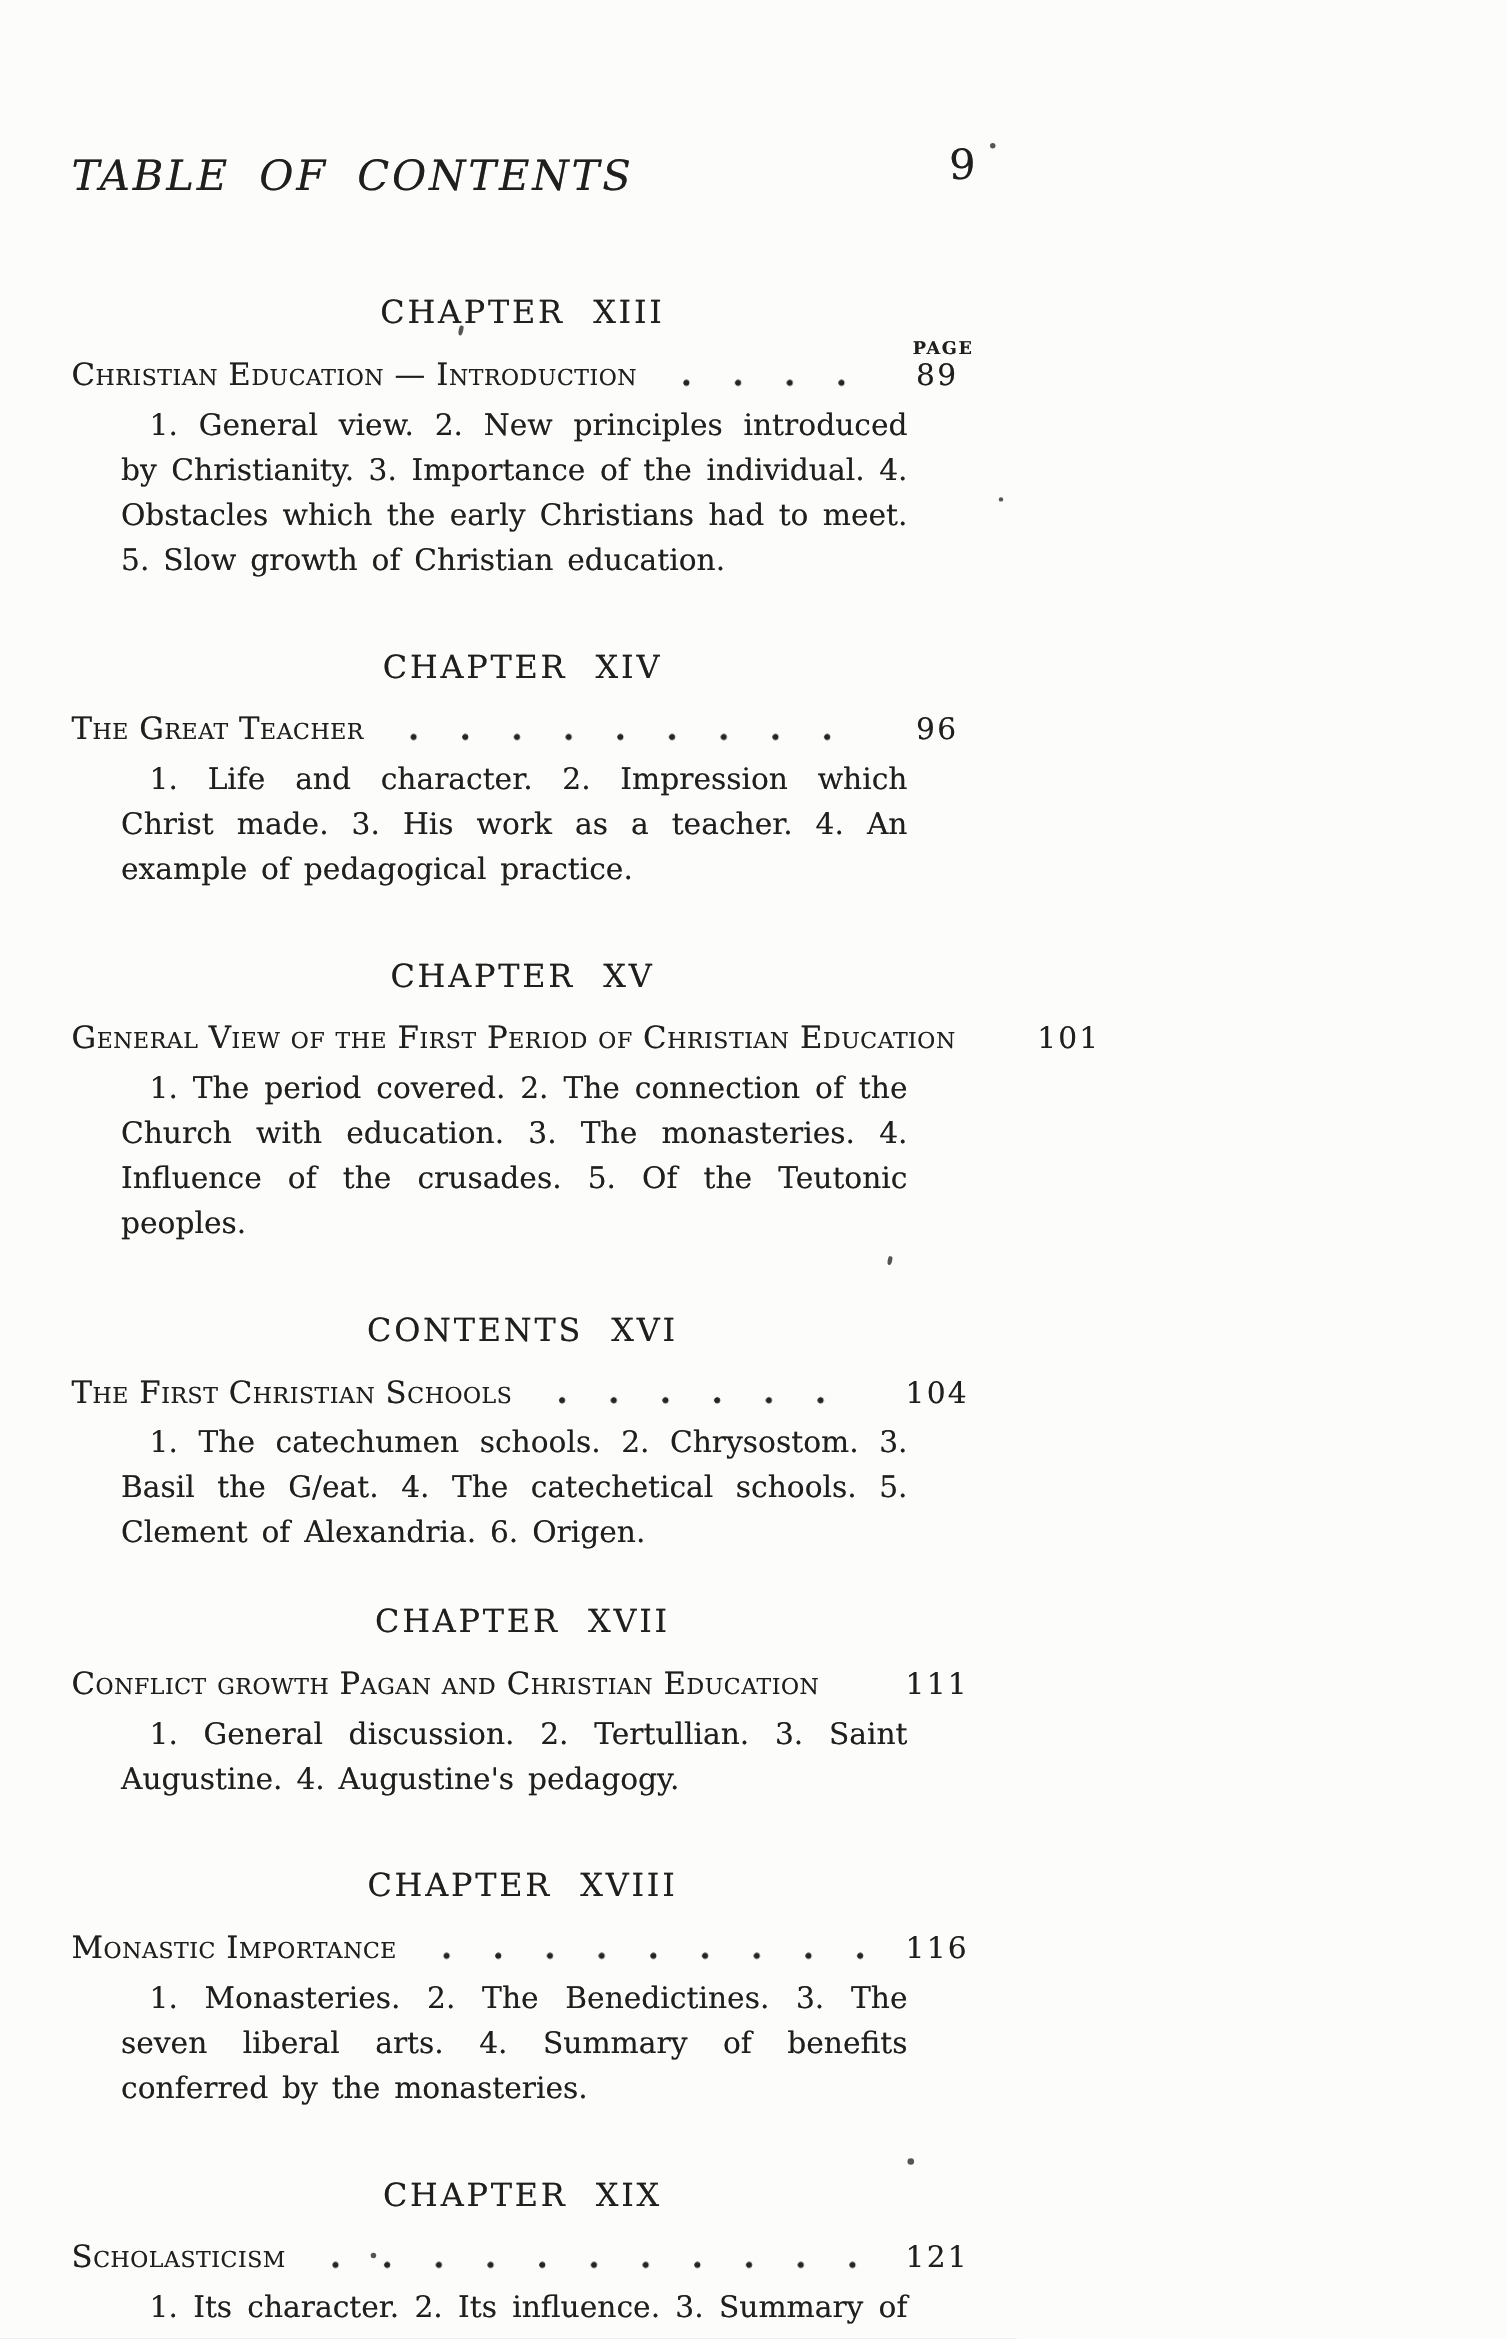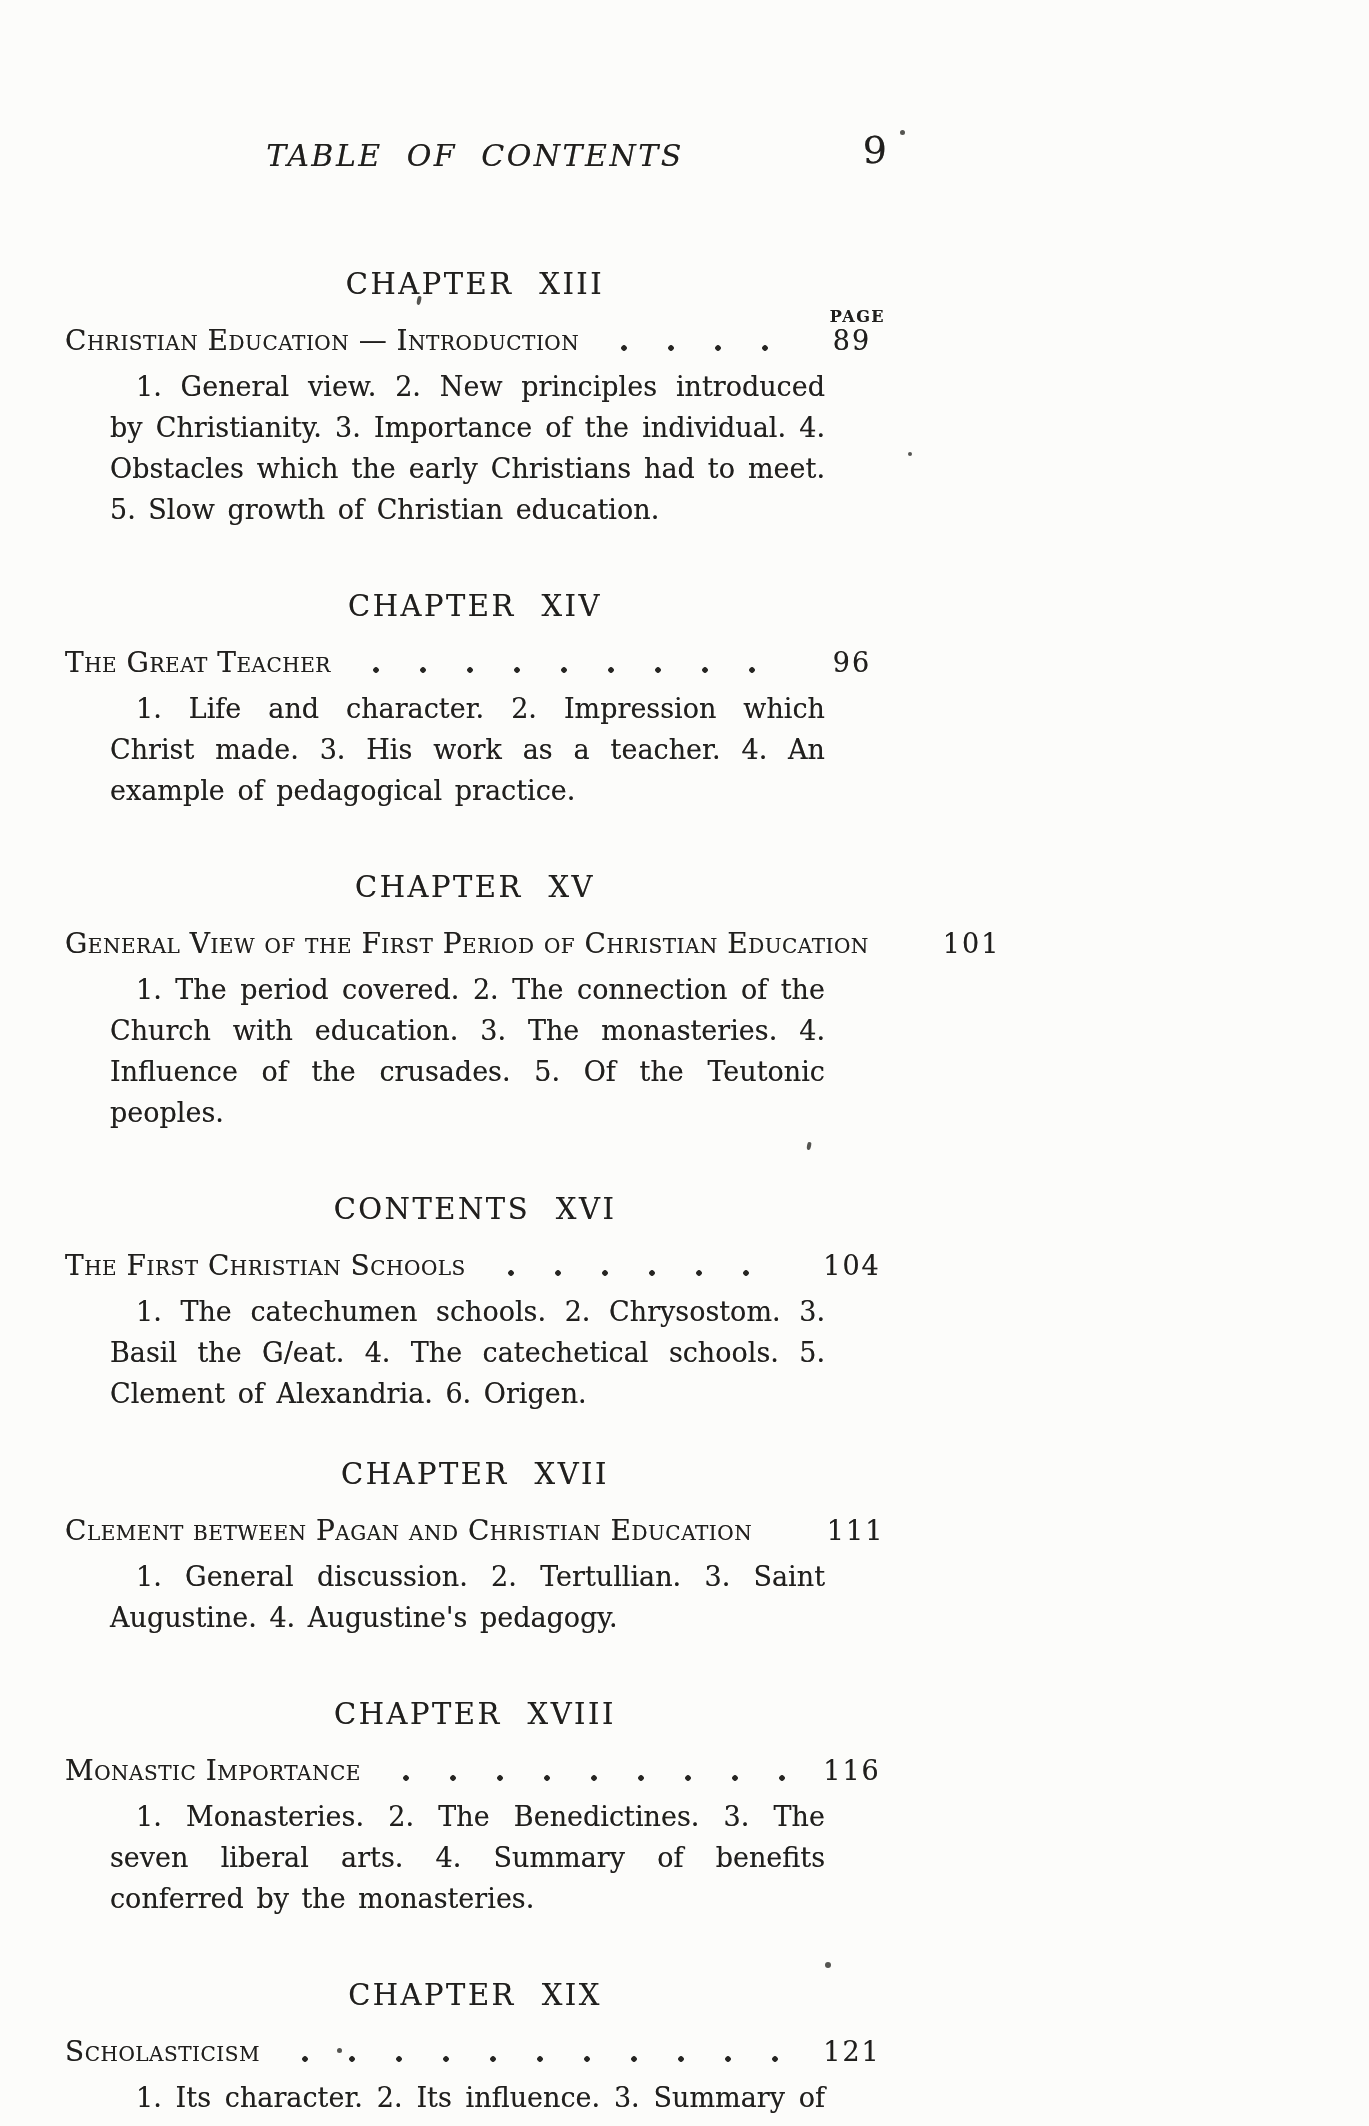--- a/index.html
+++ b/index.html
@@ -17,23 +17,23 @@
   }
   .content{
     position:relative;
     margin-left:65px;
     width:820px;
   }
   
   .running-head{position:relative;height:44px;}
   .doc-title{
     position:absolute;left:0;right:0;top:0;
-    text-align:center;
+    text-align:left;
     font-style:italic;
-    font-size:30px;
+    font-size:38px;
     letter-spacing:2.5px;
     word-spacing:12px;
   }
   .folio{
     position:absolute;right:-2px;top:-10px;
     font-size:38px;
   }
   
   .col-label{
     position:absolute;
@@ -153,21 +153,21 @@
       <span class="entry-title">The First Christian Schools</span>
       <span class="leader"></span>
       <span class="entry-page">104</span>
     </div>
     <p class="summary">1. The catechumen schools. 2. Chrysostom. 3. Basil the G/eat. 4. The catechetical schools. 5. Clement of Alexandria. 6. Origen.</p>
   </section>
 
   <section class="chapter">
     <h2 class="chapter-heading">CHAPTER XVII</h2>
     <div class="entry-row">
-      <span class="entry-title">Clement between Pagan and Christian Education</span>
+      <span class="entry-title">Conflict growth Pagan and Christian Education</span>
       <span class="leader"></span>
       <span class="entry-page">111</span>
     </div>
     <p class="summary">1. General discussion. 2. Tertullian. 3. Saint Augustine. 4. Augustine's pedagogy.</p>
   </section>
 
   <section class="chapter">
     <h2 class="chapter-heading">CHAPTER XVIII</h2>
     <div class="entry-row">
       <span class="entry-title">Monastic Importance</span>

